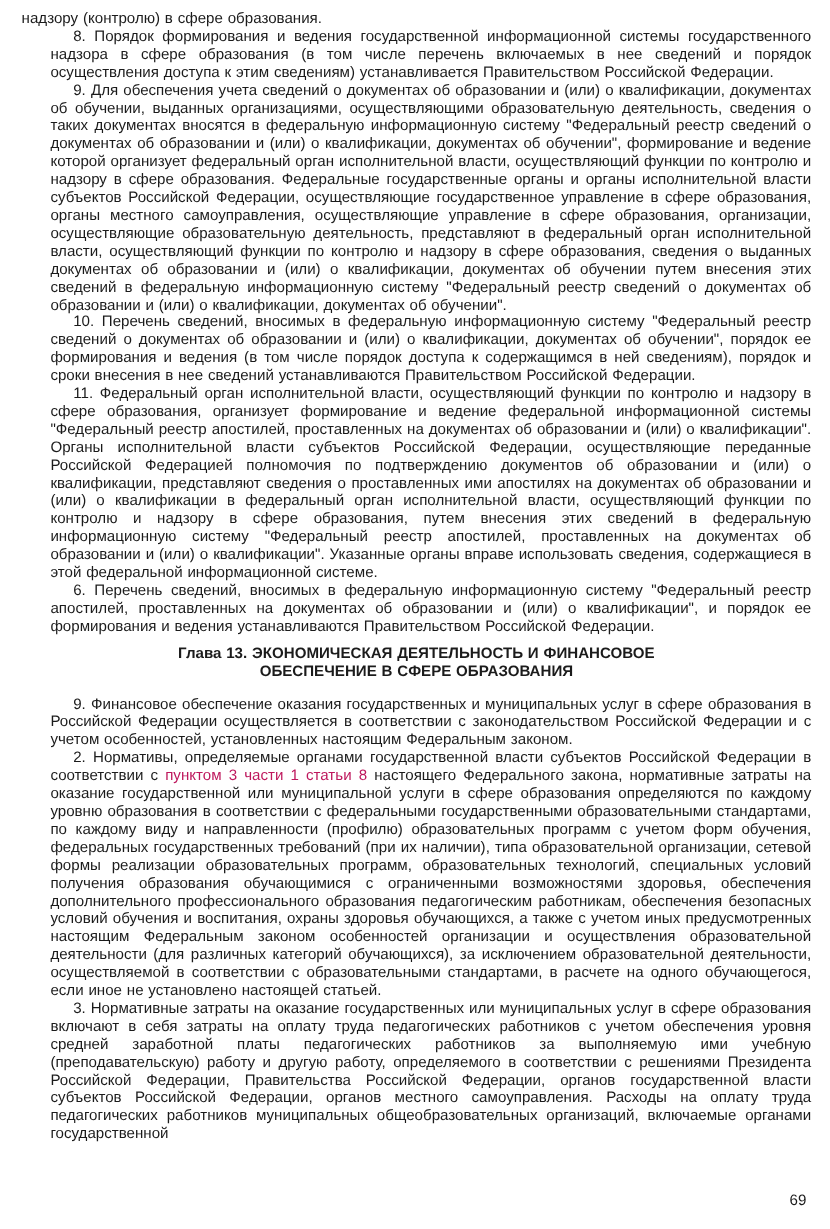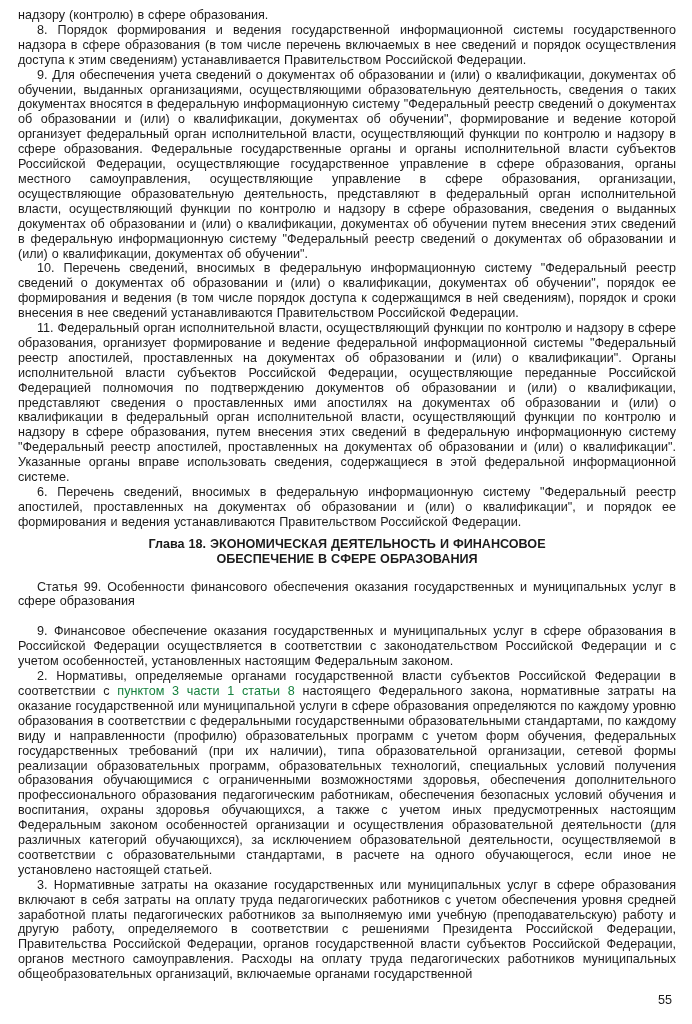--- a/index.html
+++ b/index.html
@@ -27,35 +27,36 @@
     font-size: 12.6px;
     line-height: 14.9px;
     text-align: justify;
     word-spacing: 0.5px;
   }
   .doc p.continuation {
     text-indent: 0;
   }
   .doc p.paragraph {
     text-indent: 19px;
+    margin-left: 24px;
   }
   .doc p.heading {
     text-align: center;
     font-weight: bold;
     white-space: pre-line;
     text-indent: 0;
     margin-top: 7px;
     margin-bottom: 13px;
   }
   .doc p.article {
     text-indent: 19px;
     margin-bottom: 15px;
   }
   .ref-link {
-    color: #15803d;
+    color: #be185d;
     cursor: pointer;
   }
   .page-number {
     position: absolute;
     top: 993px;
     right: 20px;
     font-size: 12.6px;
     line-height: 14.9px;
     color: #1b1b1b;
   }
@@ -64,21 +65,20 @@
 <body>
 
 <div class="page">
   <div class="doc" id="doc">
       <p class="continuation"><span>надзору (контролю) в сфере образования.</span></p>
       <p class="paragraph"><span>8. Порядок формирования и ведения государственной информационной системы государственного надзора в сфере образования (в том числе перечень включаемых в нее сведений и порядок осуществления доступа к этим сведениям) устанавливается Правительством Российской Федерации.</span></p>
       <p class="paragraph"><span>9. Для обеспечения учета сведений о документах об образовании и (или) о квалификации, документах об обучении, выданных организациями, осуществляющими образовательную деятельность, сведения о таких документах вносятся в федеральную информационную систему "Федеральный реестр сведений о документах об образовании и (или) о квалификации, документах об обучении", формирование и ведение которой организует федеральный орган исполнительной власти, осуществляющий функции по контролю и надзору в сфере образования. Федеральные государственные органы и органы исполнительной власти субъектов Российской Федерации, осуществляющие государственное управление в сфере образования, органы местного самоуправления, осуществляющие управление в сфере образования, организации, осуществляющие образовательную деятельность, представляют в федеральный орган исполнительной власти, осуществляющий функции по контролю и надзору в сфере образования, сведения о выданных документах об образовании и (или) о квалификации, документах об обучении путем внесения этих сведений в федеральную информационную систему "Федеральный реестр сведений о документах об образовании и (или) о квалификации, документах об обучении".</span></p>
       <p class="paragraph"><span>10. Перечень сведений, вносимых в федеральную информационную систему "Федеральный реестр сведений о документах об образовании и (или) о квалификации, документах об обучении", порядок ее формирования и ведения (в том числе порядок доступа к содержащимся в ней сведениям), порядок и сроки внесения в нее сведений устанавливаются Правительством Российской Федерации.</span></p>
       <p class="paragraph"><span>11. Федеральный орган исполнительной власти, осуществляющий функции по контролю и надзору в сфере образования, организует формирование и ведение федеральной информационной системы "Федеральный реестр апостилей, проставленных на документах об образовании и (или) о квалификации". Органы исполнительной власти субъектов Российской Федерации, осуществляющие переданные Российской Федерацией полномочия по подтверждению документов об образовании и (или) о квалификации, представляют сведения о проставленных ими апостилях на документах об образовании и (или) о квалификации в федеральный орган исполнительной власти, осуществляющий функции по контролю и надзору в сфере образования, путем внесения этих сведений в федеральную информационную систему "Федеральный реестр апостилей, проставленных на документах об образовании и (или) о квалификации". Указанные органы вправе использовать сведения, содержащиеся в этой федеральной информационной системе.</span></p>
       <p class="paragraph"><span>6. Перечень сведений, вносимых в федеральную информационную систему "Федеральный реестр апостилей, проставленных на документах об образовании и (или) о квалификации", и порядок ее формирования и ведения устанавливаются Правительством Российской Федерации.</span></p>
-      <p class="heading">Глава 18. ЭКОНОМИЧЕСКАЯ ДЕЯТЕЛЬНОСТЬ И ФИНАНСОВОЕ
+      <p class="heading">Глава 13. ЭКОНОМИЧЕСКАЯ ДЕЯТЕЛЬНОСТЬ И ФИНАНСОВОЕ
 ОБЕСПЕЧЕНИЕ В СФЕРЕ ОБРАЗОВАНИЯ</p>
-      <p class="article"><span>Статья 99. Особенности финансового обеспечения оказания государственных и муниципальных услуг в сфере образования</span></p>
       <p class="paragraph"><span>9. Финансовое обеспечение оказания государственных и муниципальных услуг в сфере образования в Российской Федерации осуществляется в соответствии с законодательством Российской Федерации и с учетом особенностей, установленных настоящим Федеральным законом.</span></p>
       <p class="paragraph"><span>2. Нормативы, определяемые органами государственной власти субъектов Российской Федерации в соответствии с </span><span class="ref-link">пунктом 3 части 1 статьи 8</span><span> настоящего Федерального закона, нормативные затраты на оказание государственной или муниципальной услуги в сфере образования определяются по каждому уровню образования в соответствии с федеральными государственными образовательными стандартами, по каждому виду и направленности (профилю) образовательных программ с учетом форм обучения, федеральных государственных требований (при их наличии), типа образовательной организации, сетевой формы реализации образовательных программ, образовательных технологий, специальных условий получения образования обучающимися с ограниченными возможностями здоровья, обеспечения дополнительного профессионального образования педагогическим работникам, обеспечения безопасных условий обучения и воспитания, охраны здоровья обучающихся, а также с учетом иных предусмотренных настоящим Федеральным законом особенностей организации и осуществления образовательной деятельности (для различных категорий обучающихся), за исключением образовательной деятельности, осуществляемой в соответствии с образовательными стандартами, в расчете на одного обучающегося, если иное не установлено настоящей статьей.</span></p>
       <p class="paragraph"><span>3. Нормативные затраты на оказание государственных или муниципальных услуг в сфере образования включают в себя затраты на оплату труда педагогических работников с учетом обеспечения уровня средней заработной платы педагогических работников за выполняемую ими учебную (преподавательскую) работу и другую работу, определяемого в соответствии с решениями Президента Российской Федерации, Правительства Российской Федерации, органов государственной власти субъектов Российской Федерации, органов местного самоуправления. Расходы на оплату труда педагогических работников муниципальных общеобразовательных организаций, включаемые органами государственной</span></p>
     </div>
-  <div class="page-number">55</div>
+  <div class="page-number">69</div>
 </div>
 
 </body></html>

